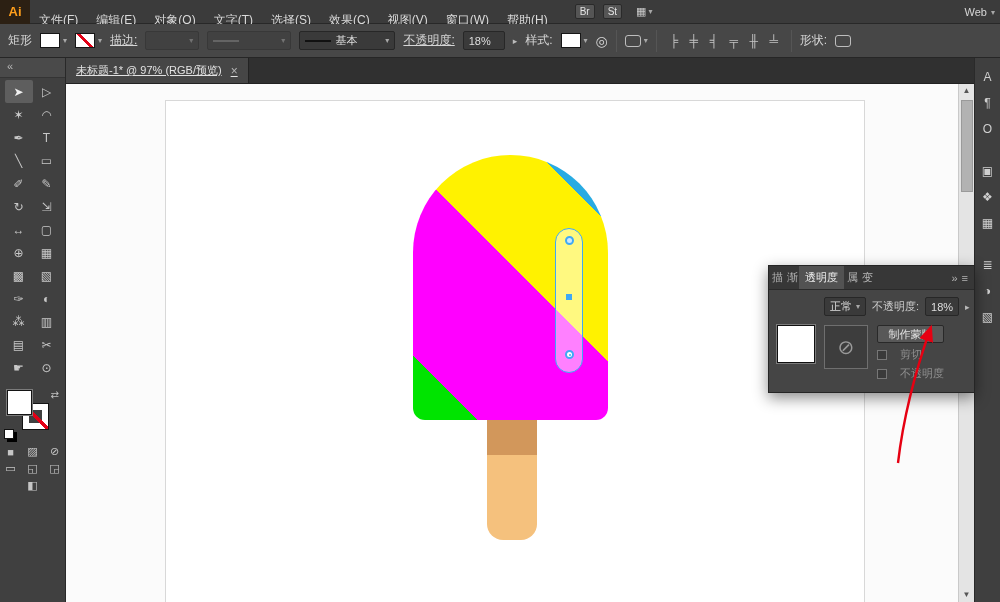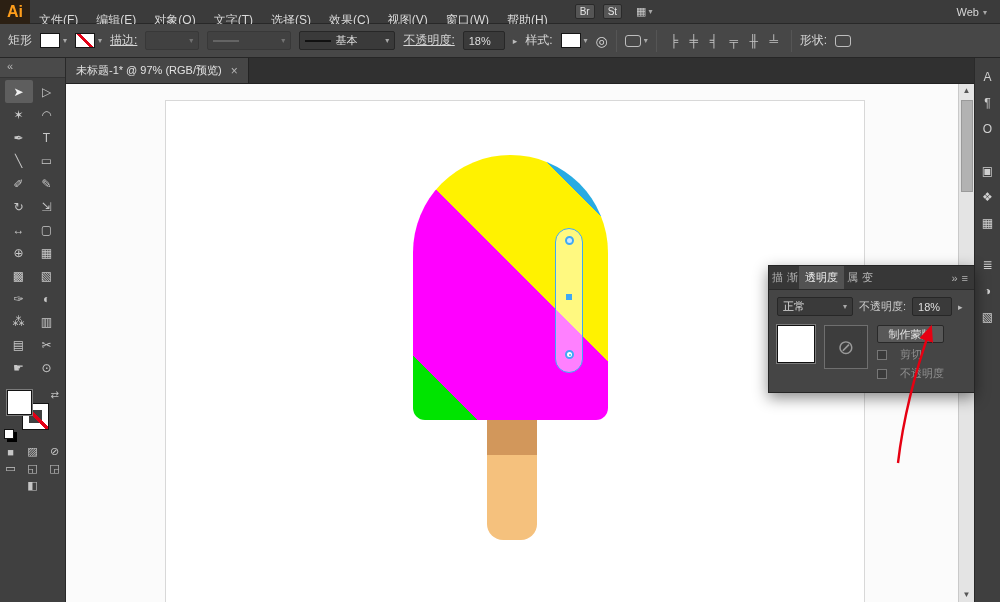--- a/index.html
+++ b/index.html
@@ -2,48 +2,48 @@
 <html style="--pop-blue: #29ABE2; --pop-yellow: #FFF200; --pop-magenta: #FF00FF; --pop-green: #00E400; --stick-top: #D2975B; --stick-bottom: #F5C17D; --selection-blue: #3FA9F5; --annotation-red: #E60012;"><head>
 <meta charset="utf-8">
 <style>
   * { margin:0; padding:0; box-sizing:border-box; }
   html,body { background:#222; }
   body { font-family:"Liberation Sans","DejaVu Sans",sans-serif; }
   .app { position:relative; width:1000px; height:602px; background:#3f3f3f; color:#cfcfcf; font-size:12px; overflow:hidden; }
 
   
   .menubar { position:absolute; left:0; top:0; width:1000px; height:24px; background:#3b3b3b; border-bottom:1px solid #282828; display:flex; align-items:center; }
-  .ai-logo { width:30px; height:24px; background:#2c2013; color:#ff9e1b; font-weight:bold; font-size:16px; display:flex; align-items:center; justify-content:center; }
+  .ai-logo { width:30px; height:24px; background:#2c2013; color:#ff9e1b; font-weight:bold; font-size:13px; display:flex; align-items:center; justify-content:center; }
   .menu-items { display:flex; height:24px; }
   .menu-item { line-height:24px; padding:8px 9px; color:#dadada; cursor:default; }
   .mb-badges { display:flex; gap:8px; margin-left:18px; }
   .badge { background:#555; border:1px solid #2a2a2a; border-radius:2px; font-size:10px; padding:1px 4px; color:#e3e3e3; }
   .mb-icon { margin-left:14px; display:flex; align-items:center; gap:2px; color:#c9c9c9; font-size:11px; }
-  .workspace { position:absolute; right:13px; top:0; height:24px; display:flex; align-items:center; gap:4px; color:#d6d6d6; font-size:11px; }
+  .workspace { position:absolute; right:5px; top:0; height:24px; display:flex; align-items:center; gap:4px; color:#d6d6d6; font-size:11px; }
   .arw { font-size:8px; color:#a8a8a8; }
 
   
   .controlbar { position:absolute; left:0; top:24px; width:1000px; height:34px; background:#474747; border-bottom:1px solid #262626; display:flex; align-items:center; padding:0 8px; gap:8px; }
   .ctl-label { color:#d6d6d6; white-space:nowrap; }
   .link { text-decoration:underline; }
   .combo { height:19px; background:#3a3a3a; border:1px solid #272727; border-radius:2px; display:flex; align-items:center; gap:4px; padding:0 5px; font-size:11px; color:#dedede; white-space:nowrap; }
   .combo.disabled { opacity:.45; }
   .mini-swatch { width:20px; height:15px; background:#fff; border:1px solid #161616; position:relative; }
   .mini-swatch.none { background:linear-gradient(45deg,#fff 44%,#e30016 44% 56%,#fff 56%); }
   .swatch-combo { display:flex; align-items:center; gap:3px; }
   .sep { width:1px; height:22px; background:#2d2d2d; border-right:1px solid #555; }
   .brushline { display:inline-block; width:26px; height:0; border-top:2px solid #111; }
   .align-group { display:flex; gap:2px; align-items:center; }
   .align-icon { width:18px; height:18px; display:flex; align-items:center; justify-content:center; color:#c4c4c4; font-size:12px; border-radius:2px; }
   .shape-badge { width:16px; height:12px; border:1px solid #bdbdbd; border-radius:3px; }
   .popout { font-size:9px; color:#bbb; }
 
   
   .tabstrip { position:absolute; left:66px; top:58px; width:908px; height:26px; background:#303030; border-bottom:1px solid #222; display:flex; align-items:stretch; }
-  .doc-tab { background:#464646; display:flex; align-items:center; gap:9px; padding:0 10px; font-size:11px; color:#e2e2e2; border-right:1px solid #232323; }
+  .doc-tab { background:#464646; display:flex; align-items:center; gap:9px; padding:0 10px; font-size:11px; color:#e2e2e2; border-right:1px solid #232323;text-decoration:underline; }
   .tab-close { color:#b5b5b5; font-size:12px; cursor:default; }
 
   
   .leftdock { position:absolute; left:0; top:58px; width:66px; height:544px; background:#404040; border-right:1px solid #292929; }
   .leftdock-header { height:20px; background:#4a4a4a; color:#b9b9b9; font-size:11px; padding:2px 7px; border-bottom:1px solid #343434; }
   .tools { display:grid; grid-template-columns:repeat(2,28px); justify-content:center; padding-top:2px; }
   .tool { height:23px; display:flex; align-items:center; justify-content:center; color:#c8c8c8; font-size:12px; border-radius:2px; }
   .tool.active { background:#5e5e5e; color:#f0f0f0; }
   .fswidget { position:relative; height:56px; margin-top:8px; }
   .fill-swatch { position:absolute; left:7px; top:3px; width:25px; height:25px; background:#fff; border:1px solid #141414; box-shadow:0 0 0 1px #7b7b7b; z-index:2; }
@@ -72,21 +72,21 @@
   
   .tpanel { position:absolute; left:768px; top:265px; width:207px; height:128px; background:#454545; border:1px solid #252525; box-shadow:0 5px 14px rgba(0,0,0,.45); z-index:40; font-size:11px; }
   .tp-tabs { height:24px; background:#373737; display:flex; align-items:stretch; border-bottom:1px solid #2a2a2a; }
   .tp-tab { display:flex; align-items:center; padding:0 6px; color:#b3b3b3; }
   .tp-tab.clip { max-width:15px; overflow:hidden; padding:0 3px; }
   .tp-tab.active { background:#525252; color:#ececec; }
   .tp-chev { margin-left:auto; color:#b3b3b3; align-self:center; padding:0 4px; }
   .tp-menu { color:#b3b3b3; align-self:center; padding:0 6px 0 0; }
   .tp-body { padding:7px 8px; }
   .tp-row1 { display:flex; align-items:center; gap:6px; }
-  .combo.blend { width:76px; }
+  .combo.blend { width:76px;margin-left:47px; }
   .combo.opval { width:40px; }
   .tp-lab { color:#cacaca; white-space:nowrap; }
   .tp-row2 { display:flex; gap:9px; margin-top:9px; }
   .tp-thumb { width:38px; height:38px; background:#fff; border:1px solid #111; box-shadow:0 0 0 1px #7b7b7b; }
   .tp-maskbox { width:44px; height:44px; border:1px solid #6f6f6f; background:#3d3d3d; display:flex; align-items:center; justify-content:center; }
   .noneg { font-size:20px; color:#9a9a9a; }
   .tp-col { display:flex; flex-direction:column; gap:4px; }
   .tp-btn { font-family:inherit; font-size:11px; color:#e0e0e0; background:#585858; border:1px solid #292929; border-radius:2px; height:18px; padding:0 8px; }
   .tp-check { display:flex; align-items:center; gap:13px; color:#8f8f8f; }
   .cb { width:10px; height:10px; background:#3a3a3a; border:1px solid #777; display:inline-block; }

